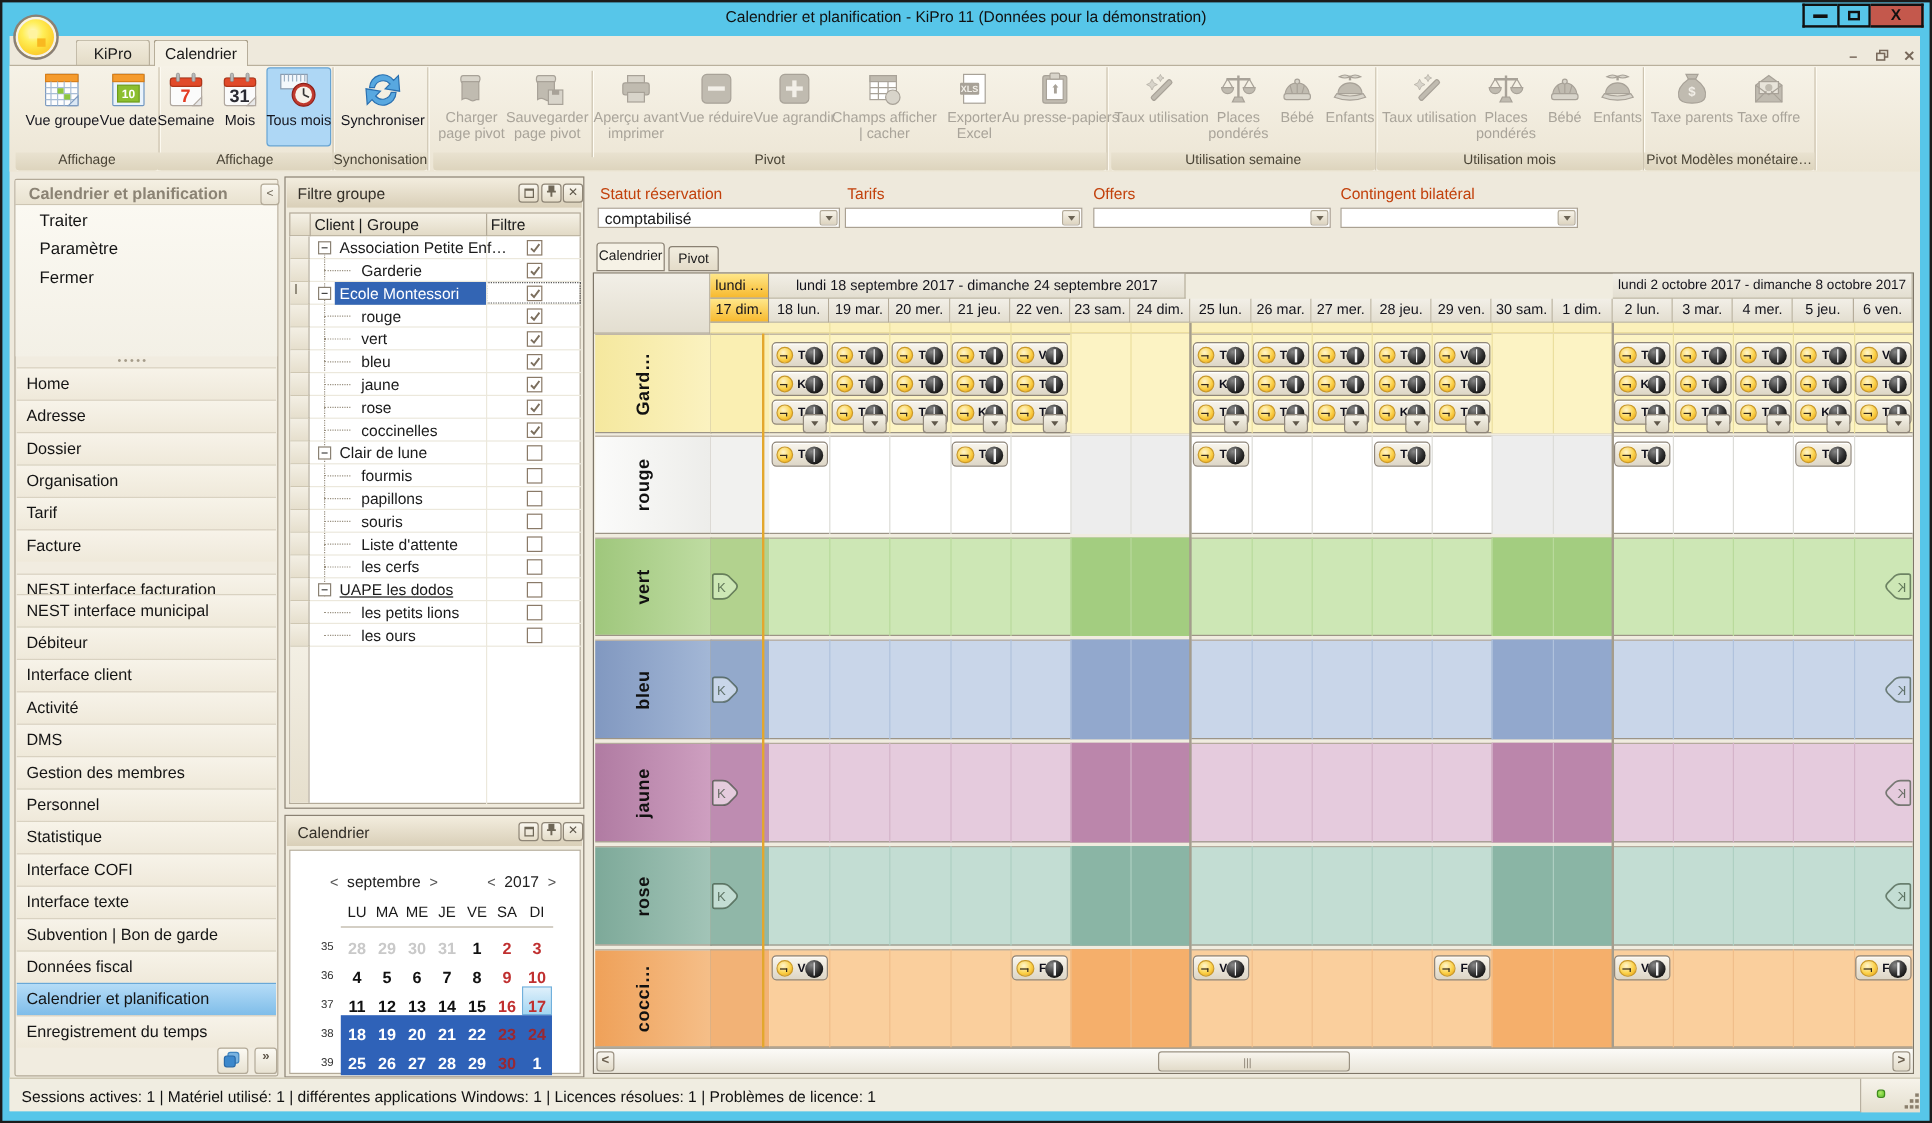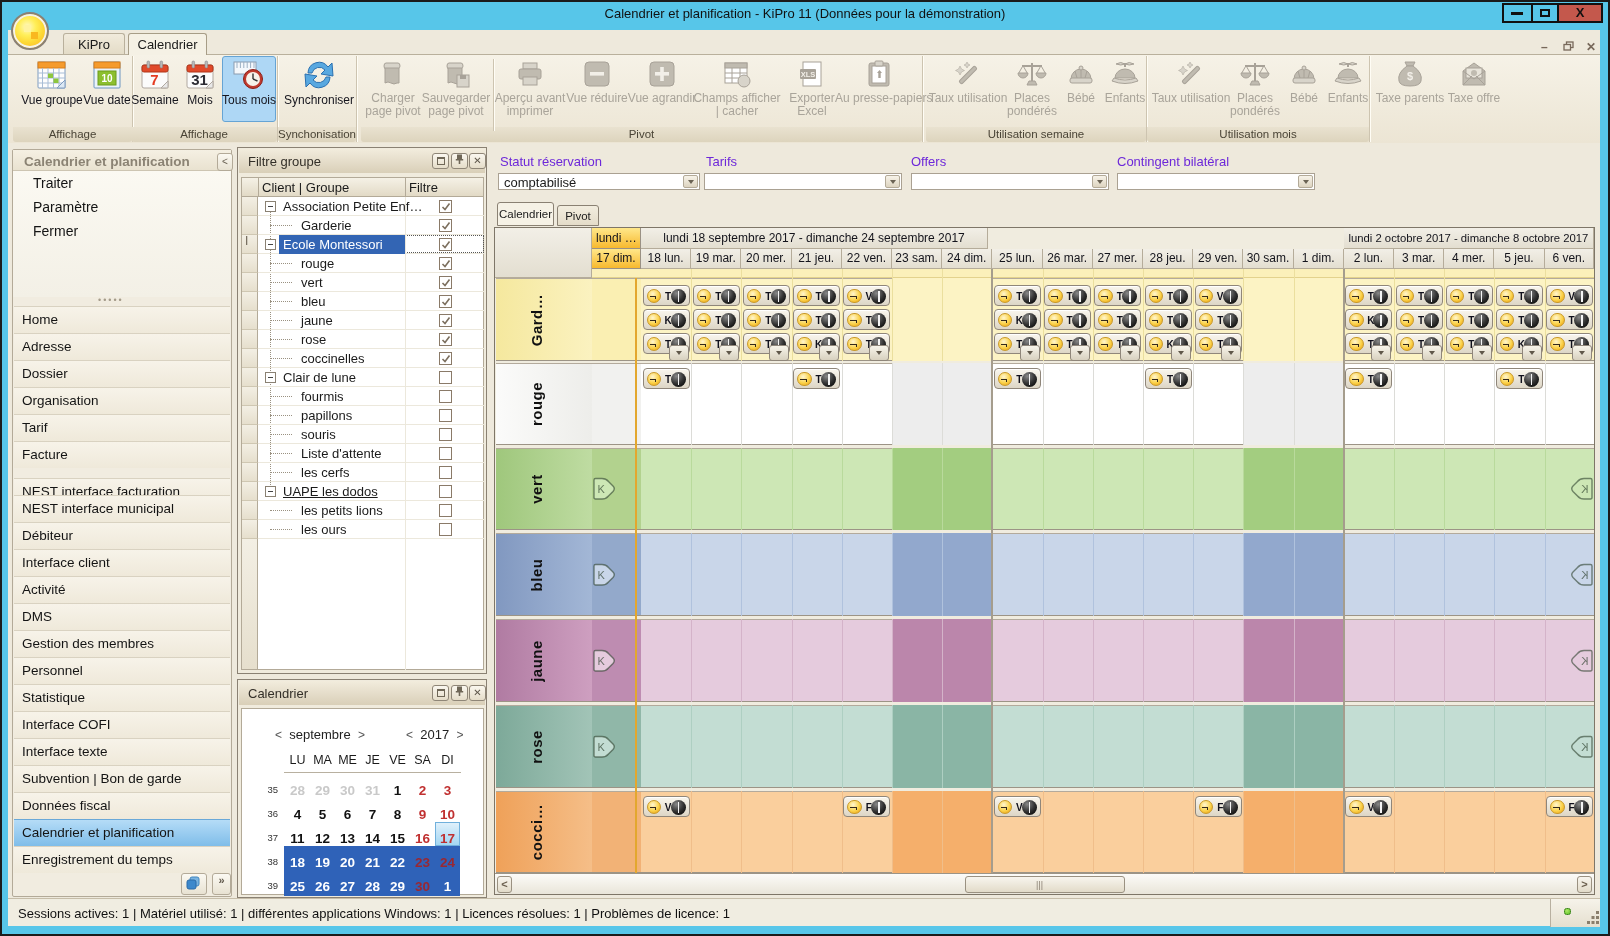--- a/index.html
+++ b/index.html
@@ -49,21 +49,21 @@
 .cb svg { position:absolute; left:1px; top:1px; }
 .rowline { border-bottom:1px solid #ece8dc; }
 
 #calbody { left:3px; top:28px; width:243px; height:187px; background:#fff; border:1px solid #b3aa98; }
 .calnav { top:18px; font-size:13px; color:#222; }
 .calarrow { color:#555; font-size:12px; }
 .caldow { top:44px; width:25px; text-align:center; font-size:12.5px; color:#1a1a1a; }
 .calwk { width:14px; text-align:right; font-size:9.5px; color:#333; }
 .calday { width:25px; text-align:center; font-size:13.5px; font-weight:bold; color:#111; }
 
-.flabel { top:124px; font-size:13px; color:#6d28d9; }
+.flabel { top:124px; font-size:13px; color:#c2410c; }
 .combo { top:143px; height:17px; background:#fff; border:1px solid #aaa192; }
 .combobtn { position:absolute; right:1px; top:1px; width:15px; height:13px; background:linear-gradient(#f7f3e9,#ddd4c0); border:1px solid #b3aa98; border-radius:2px; }
 .combobtn:after { content:""; position:absolute; left:4px; top:4px; border:3px solid transparent; border-top:4px solid #6b6354; }
 .mtab { top:172px; height:24px; border:1px solid #8a8173; border-radius:3px 3px 0 0; font-size:11.5px; text-align:center; }
 
 #grid { left:486px; top:197px; width:1101px; height:668px; border:1px solid #7e7668; background:#f0ecdf; overflow:hidden; }
 .hcell { font-size:12px; white-space:nowrap; overflow:hidden; color:#14141c; text-align:center; background:linear-gradient(#f2efe7,#e3ded0); border-right:1px solid #b5ac9a; border-bottom:1px solid #b5ac9a; }
 .ycell { background:linear-gradient(#ffe78a,#f7b92e); border-right:1px solid #9a9184; border-bottom:1px solid #9a9184;}
 .rowhead { left:1px; width:97px; }
 .rowhead span { position:absolute; left:32px; top:50%; transform:translateY(-50%) rotate(180deg); writing-mode:vertical-rl; font-size:15px; font-weight:bold; color:#111; letter-spacing:0.5px;}
@@ -113,20 +113,23 @@
 <div class="abs rcap">Synchonisation</div>
       </div>
 <div class="abs rgroup" style="left:353px;width:562px;">
 <div class="abs rcap">Pivot</div>
       </div>
 <div class="abs rgroup" style="left:918px;width:221px;">
 <div class="abs rcap">Utilisation semaine</div>
       </div>
 <div class="abs rgroup" style="left:1139px;width:223px;">
 <div class="abs rcap">Utilisation mois</div>
+      </div>
+<div class="abs rgroup" style="left:1362px;width:143px;">
+<div class="abs rcap">Pivot Modèles monétaire…</div>
       </div>
 <div class="abs ritem" style="left:13px;width:62px;">
         <svg class="ic" style="" width="32" height="32" viewBox="0 0 32 32">
           <rect x="2" y="3" width="27" height="26" rx="1" fill="#fdfdfd" stroke="#7f9cc0"></rect>
           <rect x="2" y="3" width="27" height="6" fill="#f59b2d" stroke="#d97f18"></rect>
           <line x1="6.5" y1="9" x2="6.5" y2="29" stroke="#a8bdd6" stroke-width="1"></line>
           <line x1="12.0" y1="9" x2="12.0" y2="29" stroke="#a8bdd6" stroke-width="1"></line>
           <line x1="17.5" y1="9" x2="17.5" y2="29" stroke="#a8bdd6" stroke-width="1"></line>
           <line x1="23.0" y1="9" x2="23.0" y2="29" stroke="#a8bdd6" stroke-width="1"></line>
           <line x1="2" y1="14" x2="29" y2="14" stroke="#a8bdd6" stroke-width="1"></line>

